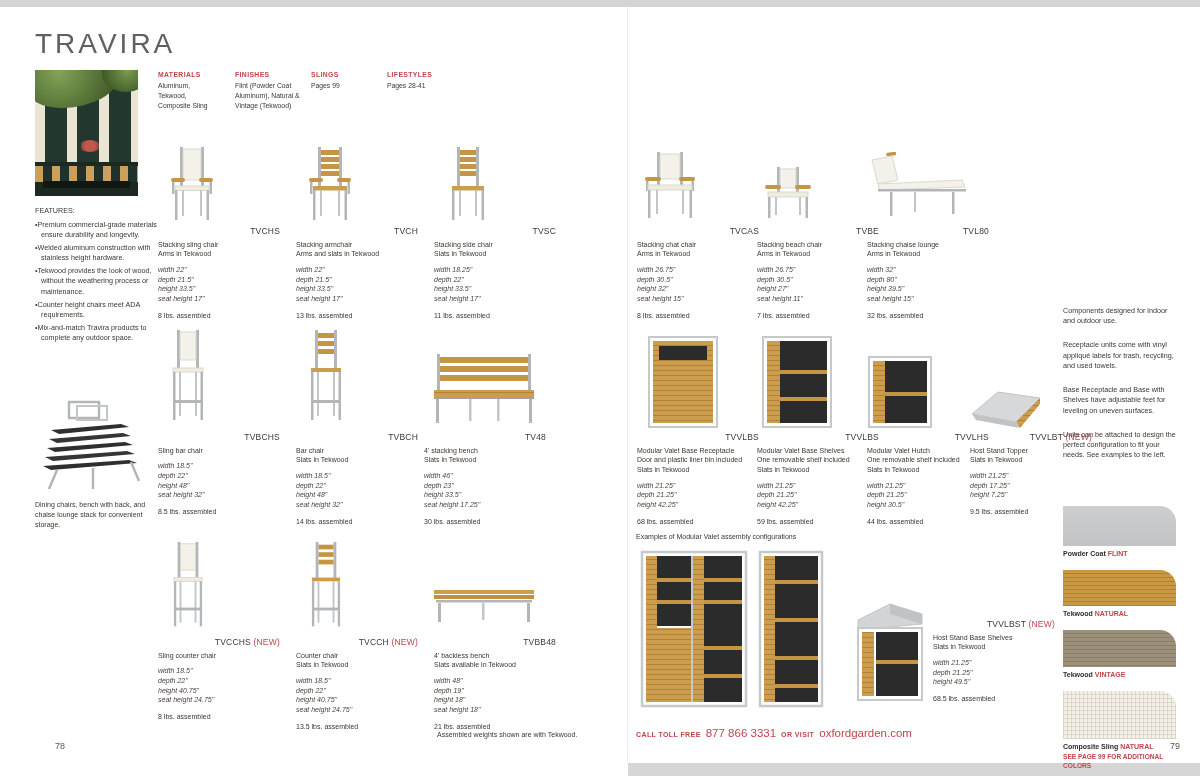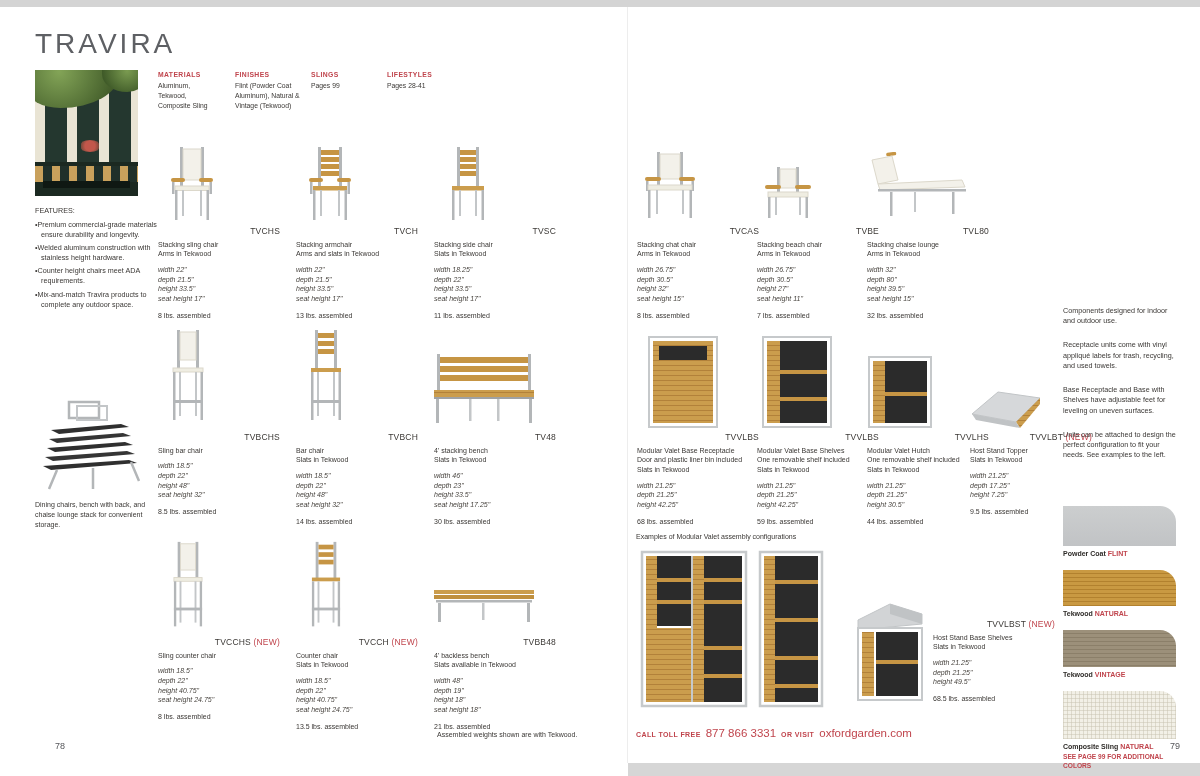--- a/index.html
+++ b/index.html
@@ -42,21 +42,21 @@
   #stack-caption{left:35px;top:500px;width:112px;}
   #examples-caption{left:636px;top:532px;width:220px;}
 
   .prod{position:absolute;width:122px;font-size:7px;line-height:1.38;color:#3a3734;}
   .prod .code{font-size:8.5px;margin-bottom:2px;color:#3b3835;letter-spacing:.2px;text-align:right;}
   .prod .new{color:#c0454d;}
   .prod .specs{margin-top:6px;font-style:italic;color:#48443f;}
   .prod .weight{margin-top:7px;}
   #p-tvchs{left:158px;top:226px} #p-tvch{left:296px;top:226px} #p-tvsc{left:434px;top:226px}
   #p-tvcas{left:637px;top:226px} #p-tvbe{left:757px;top:226px} #p-tvl80{left:867px;top:226px}
-  #p-tvbchs{left:158px;top:432px} #p-tvbch{left:296px;top:432px} #p-tv48{left:434px;top:432px}
+  #p-tvbchs{left:158px;top:432px} #p-tvbch{left:296px;top:432px} #p-tv48{left:424px;top:432px}
   #p-tvvlbrd{left:637px;top:432px} #p-tvvlbs{left:757px;top:432px} #p-tvvlhs{left:867px;top:432px} #p-tvvlbt{left:970px;top:432px}
   #p-tvcchs{left:158px;top:637px} #p-tvcch{left:296px;top:637px} #p-tvbb48{left:434px;top:637px}
   #p-tvvlbst{left:933px;top:619px}
 
   .fig{position:absolute;}
   #f-tvchs{left:160px;top:144px;width:64px;height:80px}
   #f-tvch{left:298px;top:144px;width:64px;height:80px}
   #f-tvsc{left:436px;top:144px;width:64px;height:80px}
   #f-tvcas{left:634px;top:148px;width:72px;height:74px}
   #f-tvbe{left:752px;top:162px;width:72px;height:60px}
@@ -154,20 +154,21 @@
 </div>
 <div class="abs infocol" id="ic-lifestyles">
   <div class="ilabel">LIFESTYLES</div>
   <div class="iline">Pages 28-41</div>
 </div>
 
 <div class="abs features">
   <div class="fhead">FEATURES:</div>
   <div class="fitem">Premium commercial-grade materials ensure durability and longevity.</div>
   <div class="fitem">Welded aluminum construction with stainless height hardware.</div>
+  <div class="fitem">Tekwood provides the look of wood, without the weathering process or maintenance.</div>
   <div class="fitem">Counter height chairs meet ADA requirements.</div>
   <div class="fitem">Mix-and-match Travira products to complete any outdoor space.</div>
 </div>
 
 <div class="fig" id="f-stack">
   <svg width="100%" height="100%" viewBox="0 0 118 98">
     <rect x="36" y="6" width="30" height="16" fill="none" stroke="#b3b6b8" stroke-width="2.5"></rect>
     <rect x="44" y="10" width="30" height="14" fill="none" stroke="#c3c6c8" stroke-width="2"></rect>
     <polygon points="18,34 88,28 96,31 26,38" fill="#2f2f2f"></polygon>
     <polygon points="16,43 90,37 98,40 24,47" fill="#353535"></polygon>

